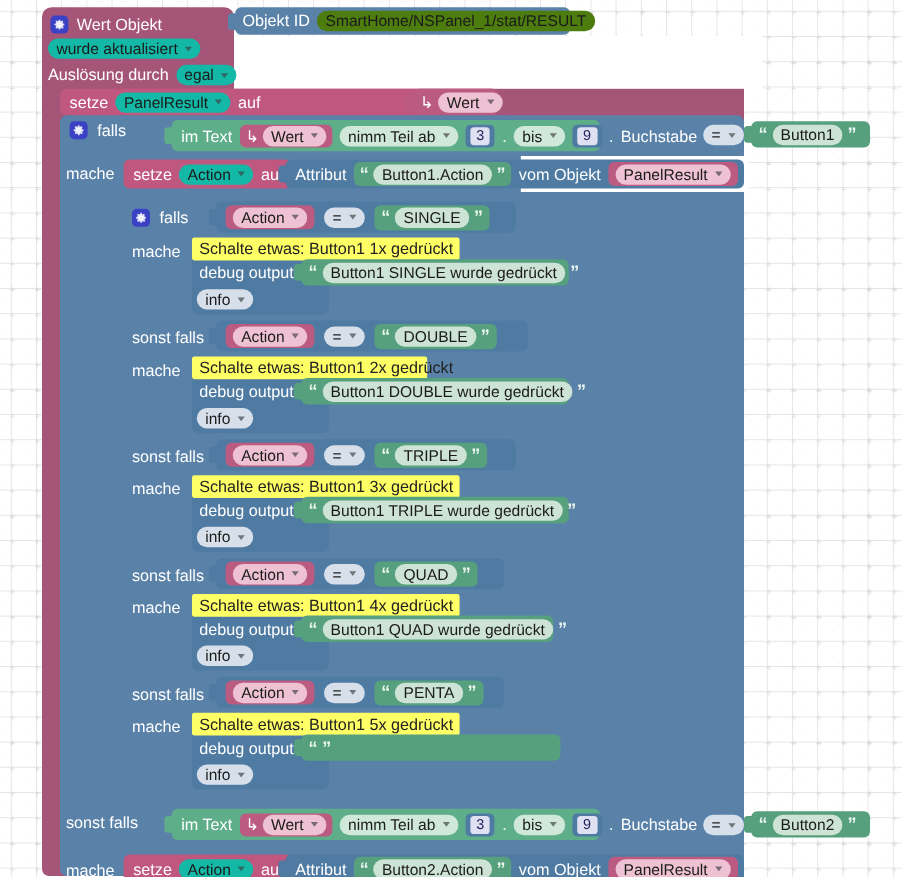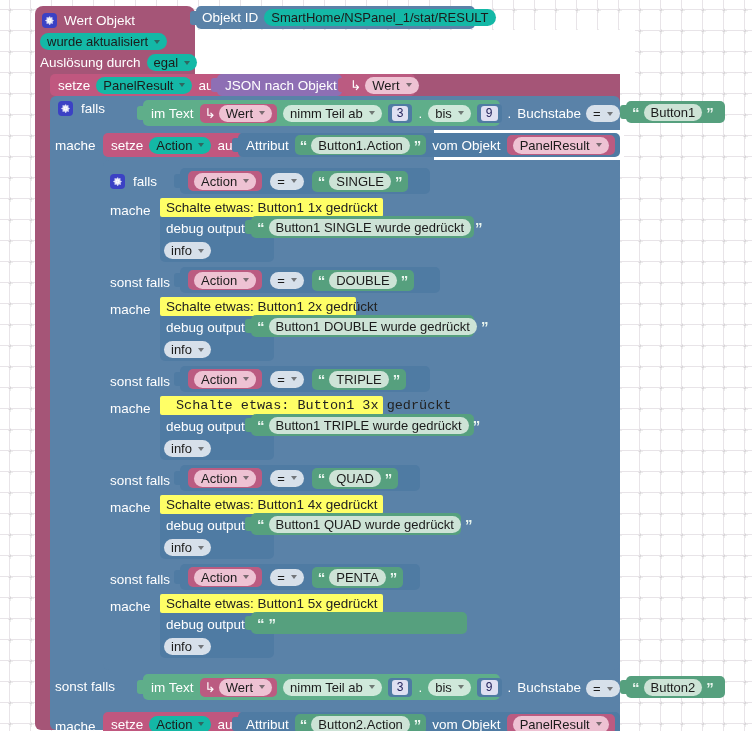--- a/index.html
+++ b/index.html
@@ -58,21 +58,21 @@
   }
   .field .caret{
     width:0;height:0;border-left:3.5px solid transparent;border-right:3.5px solid transparent;
     border-top:4px solid rgba(60,60,60,.65);margin-left:2px;
   }
   .f-rose{background:#14b8a6;}
   .f-rose-d{background:#eec2d3;}
   .f-blue{background:#d7e0ea;}
   .f-green{background:#cfe8da;}
   .f-greengrey{background:#cde3d6;}
-  .f-white{background:#14b8a6;}
+  .f-white{background:#4d7c0f;}
   .f-num-in{background:#dfe0f2;color:#23235c;}
 
   
   .c-hat      {background:#a55577;}   
   .c-rose     {background:#c0577f;}   
   .c-rose2    {background:#bb5b81;}
   .c-blue     {background:#5a82a8;}   
   .c-blue-d   {background:#4f7ba3;}
   .c-green    {background:#5fae8a;}   
   .c-green-d  {background:#56a07e;}
@@ -155,26 +155,20 @@
     <div class="row" style="gap:6px;padding:0 8px;">
       <span class="lbl">setze</span>
       <span class="field f-rose">
         <span>PanelResult</span>
         <i class="caret"></i>
       </span>
       <span class="lbl">auf</span>
     </div>
   </div>
 
-  <div class="blk c-purple r5" style="left:217px;top:74px;width:125px;height:22px;">
-    <div class="plug c-purple"></div>
-    <div class="row" style="padding:0 8px;">
-      <span class="lbl">JSON nach Objekt</span>
-    </div>
-  </div>
 
   <div class="blk c-rose2 r5" style="left:344px;top:74px;width:71px;height:22px;">
     <div class="plug c-rose2"></div>
     <div class="row" style="padding:0 6px;gap:4px;">
       <span class="lbl">↳</span>
       <span class="field f-rose-d">
         <span>Wert</span>
         <i class="caret"></i>
       </span>
     </div>
@@ -391,21 +385,21 @@
           <span class="blk c-green-d r5" style="position:relative;height:21px;display:inline-flex;align-items:center;gap:4px;padding:0 6px;">
             <span class="qm">“</span>
             <span class="field f-greengrey">TRIPLE</span>
             <span class="qm">”</span>
           </span>
         </div>
       </div>
       <div class="blk" style="left:110px;top:399px;"><span class="lbl">mache</span></div>
       <div class="blk c-blue-d r5" style="left:160px;top:396px;width:114px;height:64px;"></div>
       <div class="blk c-yellow" style="left:160px;top:396px;width:223px;height:19px;border-radius:2px;">
-        <div class="row" style="padding:0 16px;font-family:Liberation Mono, monospace;">
+        <div class="row" style="padding:0 6px;">
           <span class="lbl lbl-dark">Schalte etwas: Button1 3x gedrückt</span>
         </div>
       </div>
       <div class="blk" style="left:166px;top:417px;"><span class="lbl">debug output</span></div>
       <div class="blk c-green-d r5" style="left:251px;top:414px;width:223px;height:22px;">
         <div class="plug c-green-d"></div>
         <div class="row" style="gap:4px;padding:0 6px;">
           <span class="qm">“</span>
           <span class="field f-greengrey">Button1 TRIPLE wurde gedrückt</span>
           <span class="qm">”</span>

